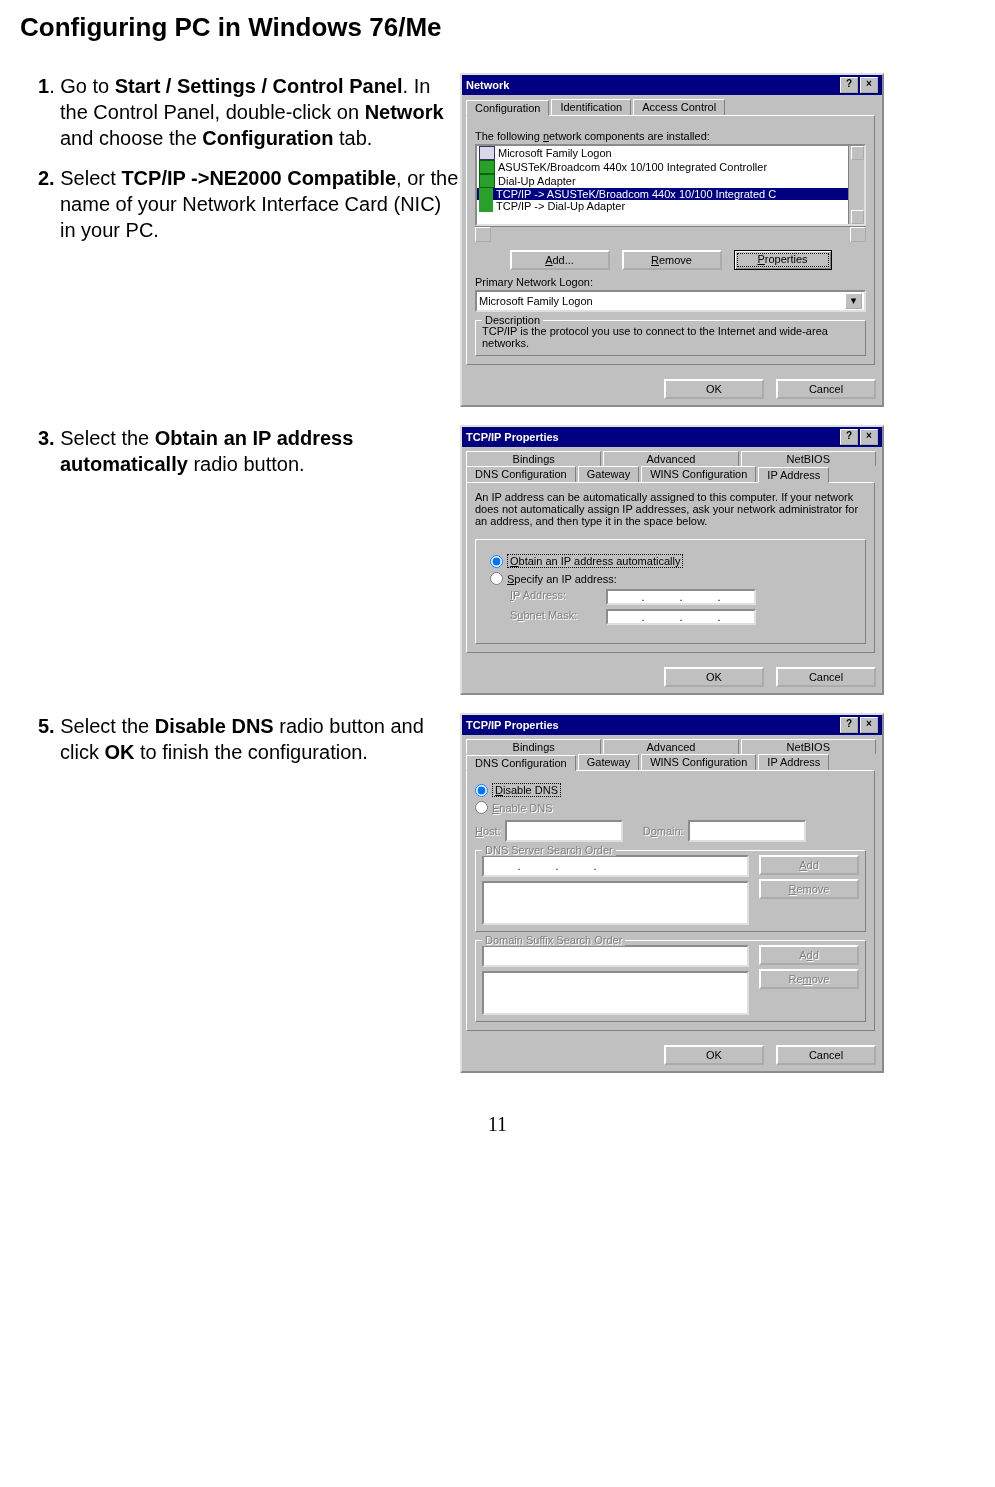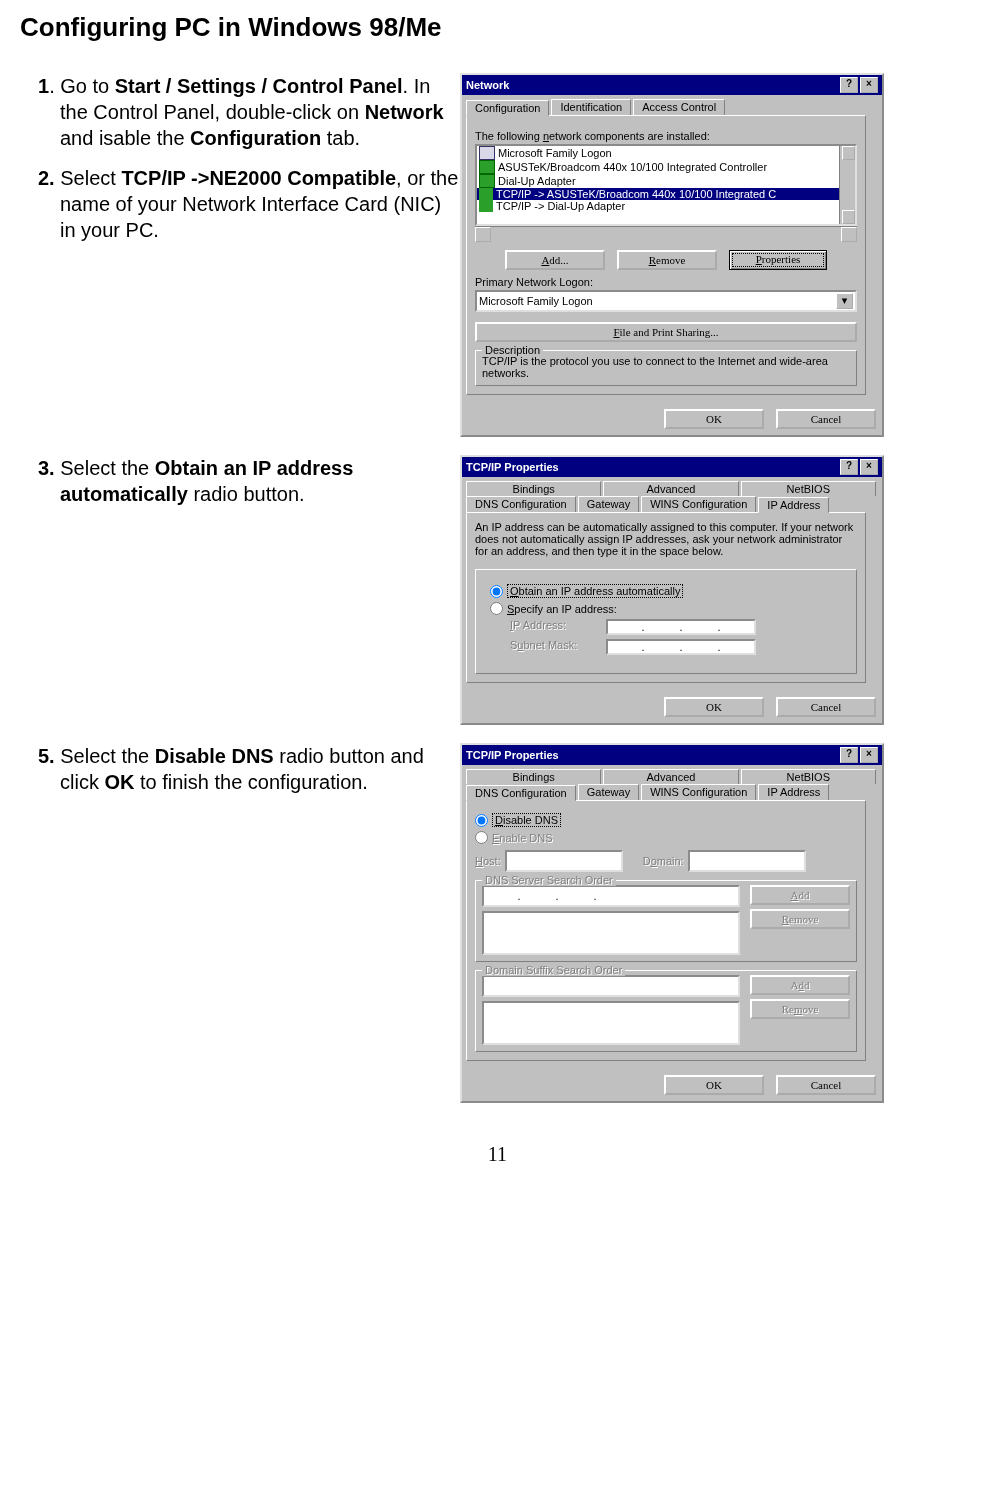--- a/index.html
+++ b/index.html
@@ -72,21 +72,21 @@
     margin-right: 2px;
     font-size: 11px;
   }
   .tab.active {
     background: #c0c0c0;
     position: relative;
     top: 1px;
     border-bottom: 1px solid #c0c0c0;
   }
   .panel {
-    margin: 0 16px 4px 4px;
+    margin: 0 7px 4px 4px;
     border: 1px solid #808080;
     border-top-color: #fff;
     border-left-color: #fff;
     background: #c0c0c0;
     padding: 8px;
   }
   .listbox {
     background: #fff;
     border: 2px inset #dfdfdf;
     height: 78px;
@@ -107,21 +107,20 @@
   .scroll-h span{ width:14px; height:13px; background:#c0c0c0; border:1px outset #fff; display:inline-block;}
   .btnrow { display:flex; gap:12px; margin-top:8px; justify-content:center;}
   .btnrow.right { justify-content:flex-end; padding:6px;}
   .wbtn {
     min-width: 84px;
     padding: 2px 6px;
     background: #c0c0c0;
     border: 2px outset #fff;
     text-align: center;
     font-size: 11px;
-    font-family: Liberation Serif, serif;
   }
   .wbtn.default { border: 1px solid #000; outline: 1px dotted #000; outline-offset:-4px; box-shadow: inset 1px 1px #fff, inset -1px -1px #808080;}
   .wbtn.disabled { color:#808080; text-shadow:1px 1px #fff; }
   .field-label { margin: 6px 0 2px 0; }
   .combo {
     background:#fff; border:2px inset #dfdfdf; height:18px; padding:0 2px;
     display:flex; align-items:center; justify-content:space-between;
   }
   .combo .arrow { width:15px; height:14px; background:#c0c0c0; border:1px outset #fff; text-align:center; line-height:12px;}
   .groupbox { border:1px solid #808080; border-top-color:#fff; border-left-color:#fff; padding:4px 6px 6px 6px; margin-top:8px; position:relative;}
@@ -138,26 +137,26 @@
   .inline-field { display:flex; align-items:center; gap:4px;}
   .inline-field input[type=text]{ background:#fff; border:2px inset #dfdfdf; height:16px; width:110px; font-size:11px;}
   .disabled-text { color:#808080; text-shadow:1px 1px #fff;}
   .u { text-decoration: underline; }
   .underline-first::first-letter { text-decoration: underline; }
   .page-number { text-align:center; font-family:"Times New Roman",serif; font-size:20px; margin-top:40px;}
 </style>
 </head>
 <body>
 
-<h2 class="page-title">Configuring PC in Windows 98/Me</h2>
+<h2 class="page-title">Configuring PC in Windows 76/Me</h2>
 
 <div class="row">
   <div class="instructions">
     <p class="hang">
-      <span class="bold">1</span><span>. Go to </span><span class="bold">Start / Settings / Control Panel</span><span>. In the Control Panel, double-click on </span><span class="bold">Network</span><span> and isable the </span><span class="bold">Configuration</span><span> tab.</span>
+      <span class="bold">1</span><span>. Go to </span><span class="bold">Start / Settings / Control Panel</span><span>. In the Control Panel, double-click on </span><span class="bold">Network</span><span> and choose the </span><span class="bold">Configuration</span><span> tab.</span>
     </p>
     <p class="hang">
       <span class="bold">2.</span><span> Select </span><span class="bold">TCP/IP -&gt;NE2000 Compatible</span><span>, or the name of your Network Interface Card (NIC) in your PC.</span>
     </p>
   </div>
   <div class="dialogs">
 
     <div class="win98">
       <div class="titlebar">
         <span>Network</span>
@@ -202,23 +201,20 @@
           </div>
         <div class="btnrow">
           <div class="wbtn underline-first">Add...</div>
           <div class="wbtn underline-first">Remove</div>
           <div class="wbtn default"><span class="u">P</span>roperties</div>
         </div>
         <div class="field-label">Primary Network Logon:</div>
         <div class="combo">
           <span>Microsoft Family Logon</span>
           <span class="arrow">▾</span>
-        </div>
-        <div style="margin-top:10px;">
-          <div class="wbtn underline-first" style="min-width:150px;">File and Print Sharing...</div>
         </div>
         <div class="groupbox">
           <span class="legend">Description</span>
           <div>TCP/IP is the protocol you use to connect to the Internet and wide-area networks.</div>
         </div>
       </div>
       <div class="btnrow right">
         <div class="wbtn">OK</div>
         <div class="wbtn">Cancel</div>
       </div>

